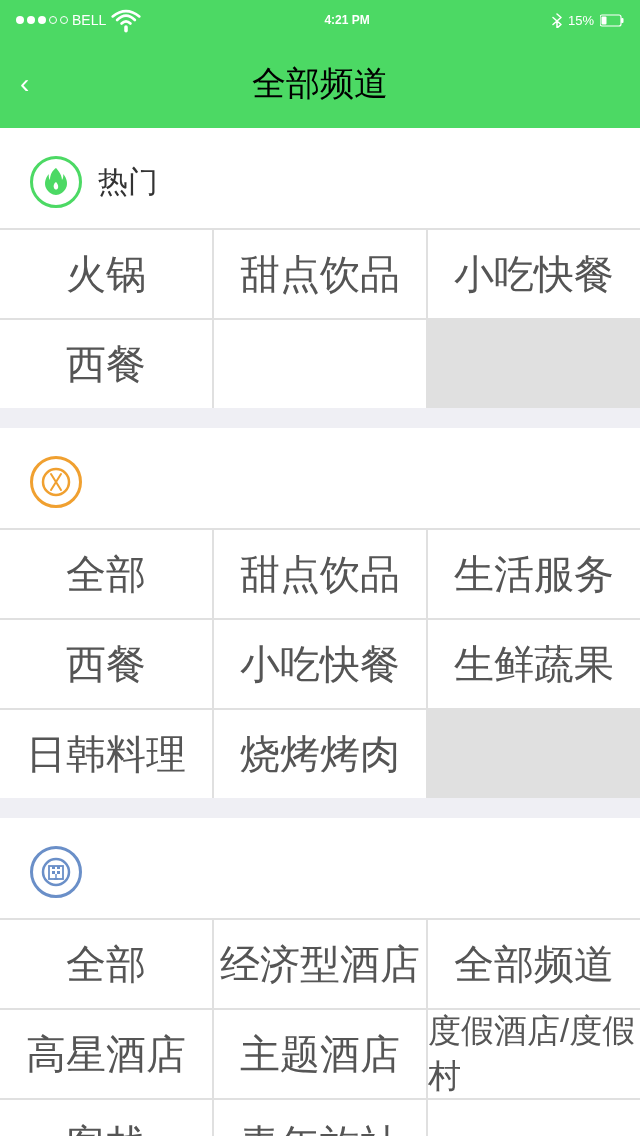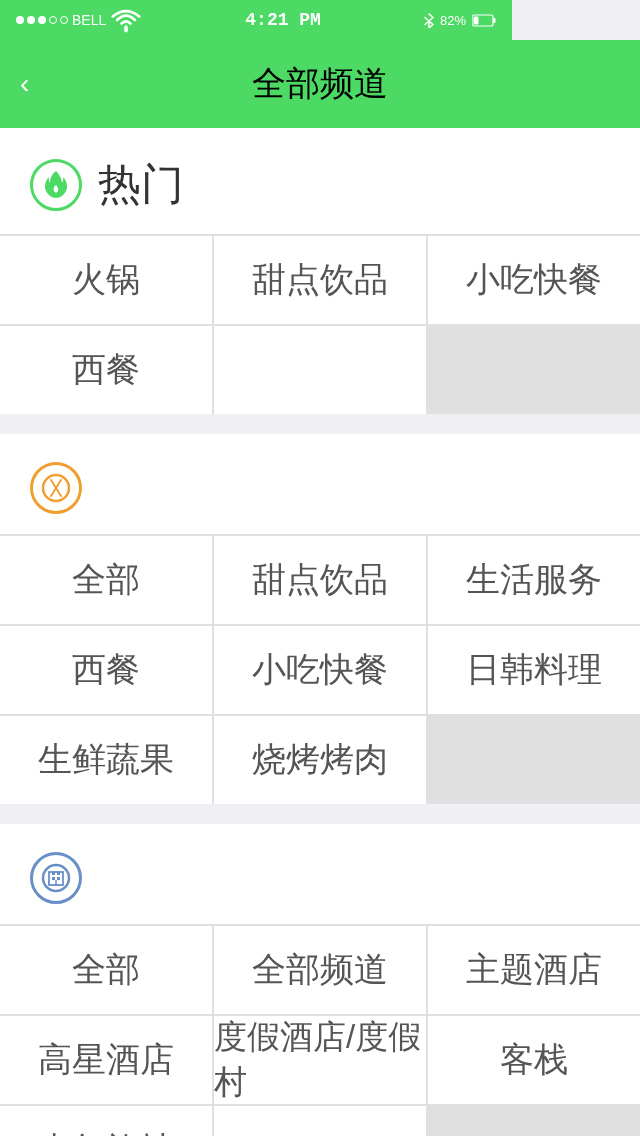--- a/index.html
+++ b/index.html
@@ -8,36 +8,36 @@
       width: 640px;
       min-height: 1136px;
       font-family: -apple-system, "PingFang SC", "Helvetica Neue", sans-serif;
       background: #efeff4;
       font-size: 28px;
       color: #333;
     }
 
     
     .status-bar {
-      width: 512px;
+      width: 640px;
       height: 40px;
       background: #4cd964;
       display: flex;
       align-items: center;
       justify-content: space-between;
       padding: 0 16px;
       font-size: 14px;
       color: #fff;
       font-weight: 500;
     }
     .status-left { display: flex; align-items: center; gap: 4px; }
     .status-dots { display: flex; gap: 3px; }
     .dot { width: 8px; height: 8px; border-radius: 50%; background: white; }
     .dot.empty { background: transparent; border: 1.5px solid white; }
-    .status-center { font-size: 18px; font-weight: 600; font-family: Liberation Mono, monospace; }
+    .status-center { font-size: 12px; font-weight: 600; }
     .status-right { display: flex; align-items: center; gap: 6px; font-size: 13px; }
 
     
     .header {
       width: 640px;
       height: 88px;
       background: #4cd964;
       display: flex;
       align-items: center;
       justify-content: center;
@@ -81,40 +81,40 @@
       display: flex;
       align-items: center;
       justify-content: center;
       margin-right: 16px;
       flex-shrink: 0;
     }
     .section-icon.hot { border: 3px solid #4cd964; }
     .section-icon.food { border: 3px solid #f0a030; }
     .section-icon.hotel { border: 3px solid #6a8fc8; }
     .section-title {
-      font-size: 43px;
+      font-size: 30px;
       font-weight: 500;
       color: #333;
     }
 
     
     .grid {
       display: grid;
       grid-template-columns: repeat(3, 1fr);
       gap: 2px;
       background: #e0e0e0;
       border-top: 2px solid #e0e0e0;
     }
     .grid-item {
       background: white;
       display: flex;
       align-items: center;
       justify-content: center;
       height: 88px;
-      font-size: 34px;
+      font-size: 40px;
       color: #555;
       cursor: pointer;
     }
 
     
     .icon-svg { width: 32px; height: 32px; }
   </style>
 </head>
 <body>
 
@@ -135,21 +135,21 @@
       <path d="M4 7 Q9 2 14 7" stroke="white" stroke-width="1.5" fill="none" stroke-linecap="round"></path>
       <path d="M1.5 5 Q9 -1 16.5 5" stroke="white" stroke-width="1.5" fill="none" stroke-linecap="round"></path>
     </svg>
   </div>
   <div class="status-center">4:21 PM</div>
   <div class="status-right">
 
     <svg width="10" height="16" viewBox="0 0 10 16">
       <path d="M5 2 L9 5.5 L5 9 L9 12.5 L5 16 L5 9 L1 12.5 M5 9 L1 5.5" stroke="white" stroke-width="1.5" fill="none" stroke-linecap="round" stroke-linejoin="round"></path>
     </svg>
-    <span>82%</span>
+    <span>15%</span>
 
     <svg width="24" height="13" viewBox="0 0 24 13">
       <rect x="0" y="1" width="21" height="11" rx="2" ry="2" stroke="white" stroke-width="1.2" fill="none"></rect>
       <rect x="1.5" y="2.5" width="5" height="8" rx="1" fill="white"></rect>
       <rect x="21" y="4" width="2.5" height="5" rx="1" fill="white"></rect>
     </svg>
   </div>
 </div>
 
 <div class="header">
@@ -189,22 +189,22 @@
           <line x1="20" y1="7" x2="10" y2="23" stroke="#f0a030" stroke-width="2" stroke-linecap="round"></line>
         </svg>
       </div>
     </div>
     <div class="grid">
       <div class="grid-item">全部</div>
       <div class="grid-item">甜点饮品</div>
       <div class="grid-item">生活服务</div>
       <div class="grid-item">西餐</div>
       <div class="grid-item">小吃快餐</div>
+      <div class="grid-item">生鲜蔬果</div>
       <div class="grid-item">日韩料理</div>
-      <div class="grid-item">生鲜蔬果</div>
       <div class="grid-item">烧烤烤肉</div>
     </div>
   </div>
 
   <div class="section">
     <div class="section-header">
       <div class="section-icon hotel">
 
         <svg width="30" height="30" viewBox="0 0 30 30">
           <circle cx="15" cy="15" r="13" stroke="#6a8fc8" stroke-width="2.5" fill="none"></circle>
@@ -213,23 +213,24 @@
           <rect x="16" y="14" width="3" height="3" fill="#6a8fc8"></rect>
           <rect x="11" y="9" width="3" height="3" fill="#6a8fc8"></rect>
           <rect x="16" y="9" width="3" height="3" fill="#6a8fc8"></rect>
           <line x1="13" y1="22" x2="17" y2="22" stroke="#6a8fc8" stroke-width="1.5"></line>
           <line x1="15" y1="17" x2="15" y2="22" stroke="#6a8fc8" stroke-width="1.5"></line>
         </svg>
       </div>
     </div>
     <div class="grid">
       <div class="grid-item">全部</div>
+      <div class="grid-item">经济型酒店</div>
       <div class="grid-item">全部频道</div>
+      <div class="grid-item">高星酒店</div>
       <div class="grid-item">主题酒店</div>
-      <div class="grid-item">高星酒店</div>
       <div class="grid-item" style="font-size:33px;">度假酒店/度假村</div>
       <div class="grid-item">客栈</div>
       <div class="grid-item">青年旅社</div>
       <div class="grid-item"></div>
     </div>
   </div>
 
 </div>
 
 </body></html>

